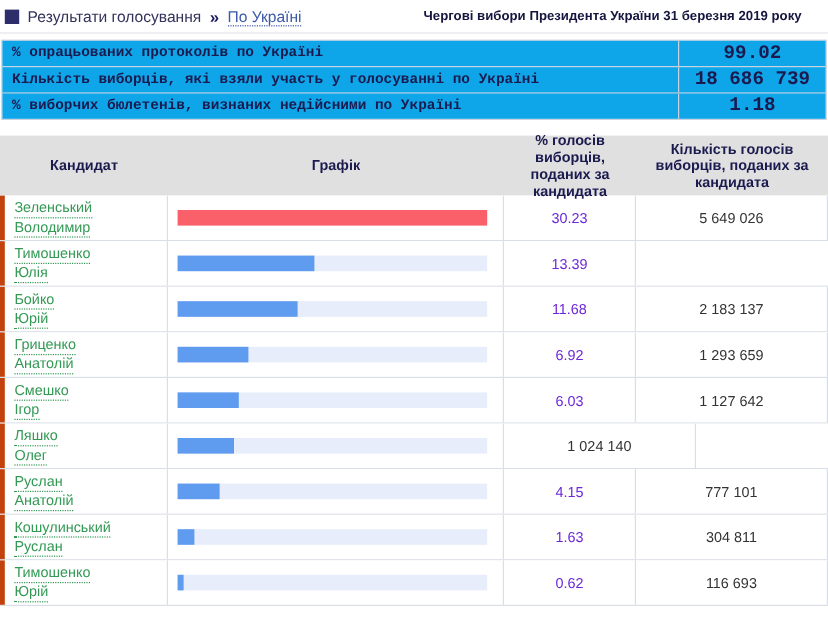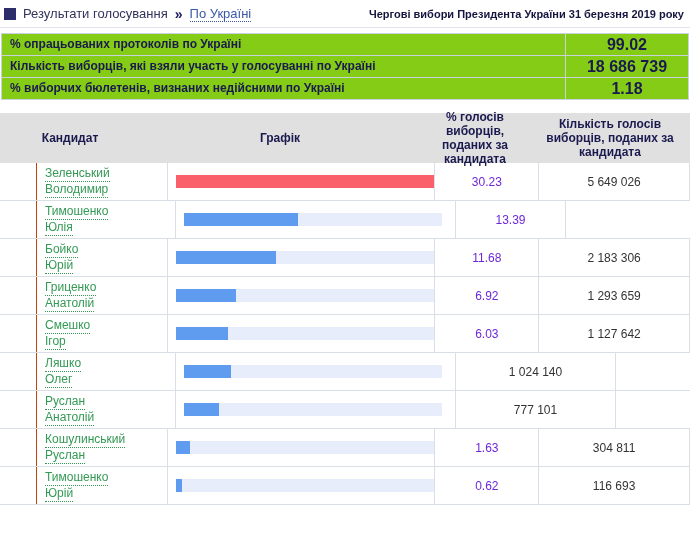--- a/index.html
+++ b/index.html
@@ -9,40 +9,40 @@
     background: #ffffff;
     color: #333;
   }
 
   
   .top-header {
     height: 28px;
     display: flex;
     align-items: center;
     justify-content: space-between;
-    padding: 0 6px 0 4px;
+    padding: 0 22px 0 4px;
     border-bottom: 1px solid #e3e3ec;
   }
   .crumbs { display: flex; align-items: center; gap: 7px; font-size: 13px; color: #33335c; }
   .bullet-icon { width: 12px; height: 12px; background: #2d2d6b; display: inline-block; }
   .crumb-sep { color: #1b1b5e; font-weight: bold; font-size: 14px; }
   .crumb-link {
     color: #3c59a8;
     text-decoration: none;
     border-bottom: 1px dotted #3c59a8;
     cursor: pointer;
   }
   .election-info { font-size: 11px; font-weight: bold; color: #15153f; }
 
   
   .summary {
     margin: 5px 1px 0 1px;
     border: 1px solid #c9d1de;
   }
-  .sum-row { display: flex; border-bottom: 1px solid #c9d1de; background: #84cc16; }
+  .sum-row { display: flex; border-bottom: 1px solid #c9d1de; background: #0ea5e9; font-family: Liberation Mono, monospace; }
   .sum-row:last-child { border-bottom: none; }
   .sum-label {
     flex: 1;
     padding: 4px 8px;
     font-size: 12px;
     font-weight: bold;
     color: #1a1a4f;
     border-right: 1px solid #c9d1de;
     line-height: 13px;
   }
@@ -82,21 +82,21 @@
     display: flex;
     height: 38px;
     border-bottom: 1px solid #dadee6;
     background: #fff;
   }
   .cell {
     display: flex;
     align-items: center;
     border-right: 1px solid #dadee6;
   }
-  .cell:first-child { border-left: 1px solid #c2410c; margin-left: 36px; }
+  .cell:first-child { border-left: 4px solid #c2410c; }
   .c-cand { width: 140px; padding-left: 8px; }
   .c-graph { width: 280px; }
   .c-pct { width: 110px; justify-content: center; color: #6d28d9; }
   .c-votes { width: 160px; justify-content: center; color: #333; }
 
   .cand-link {
     display: flex;
     flex-direction: column;
     align-items: flex-start;
     text-decoration: none;
@@ -189,21 +189,21 @@
         <span class="nm">Бойко</span>
         <span class="nm">Юрій</span>
       </a>
     </div>
     <div class="cell c-graph">
       <div class="bar-track">
         <div class="bar-fill" style="width: 38.64%; background: rgb(95, 155, 239);"></div>
       </div>
     </div>
     <div class="cell c-pct">11.68</div>
-    <div class="cell c-votes">2 183 306</div>
+    <div class="cell c-votes">2 183 137</div>
   </div>
 
   <div class="t-row">
     <div class="cell c-cand">
       <a class="cand-link">
         <span class="nm">Гриценко</span>
         <span class="nm">Анатолій</span>
       </a>
     </div>
     <div class="cell c-graph">
@@ -251,20 +251,21 @@
       <a class="cand-link">
         <span class="nm">Руслан</span>
         <span class="nm">Анатолій</span>
       </a>
     </div>
     <div class="cell c-graph">
       <div class="bar-track">
         <div class="bar-fill" style="width: 13.73%; background: rgb(95, 155, 239);"></div>
       </div>
     </div>
+    <div class="cell c-pct">4.15</div>
     <div class="cell c-votes">777 101</div>
   </div>
 
   <div class="t-row">
     <div class="cell c-cand">
       <a class="cand-link">
         <span class="nm">Кошулинський</span>
         <span class="nm">Руслан</span>
       </a>
     </div>

